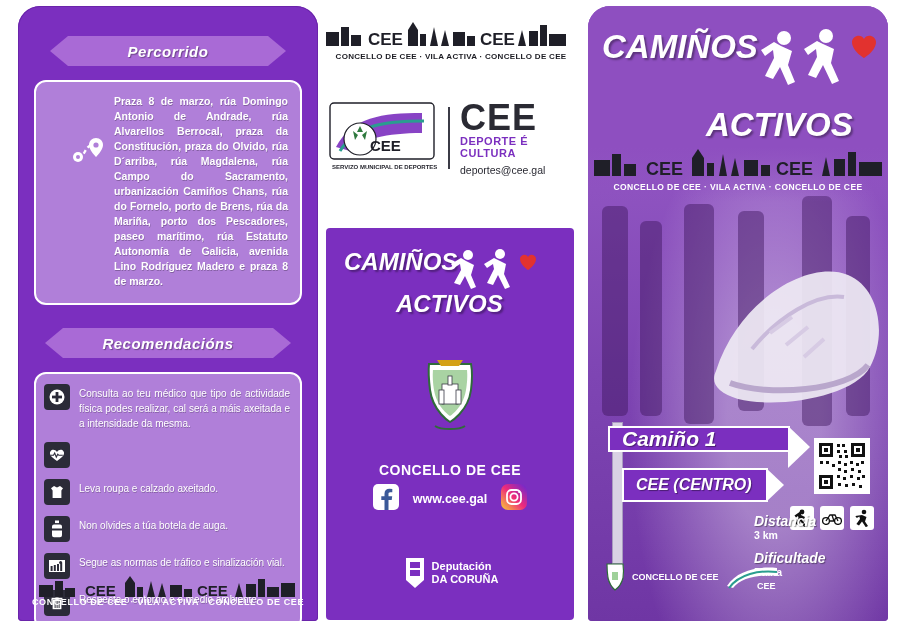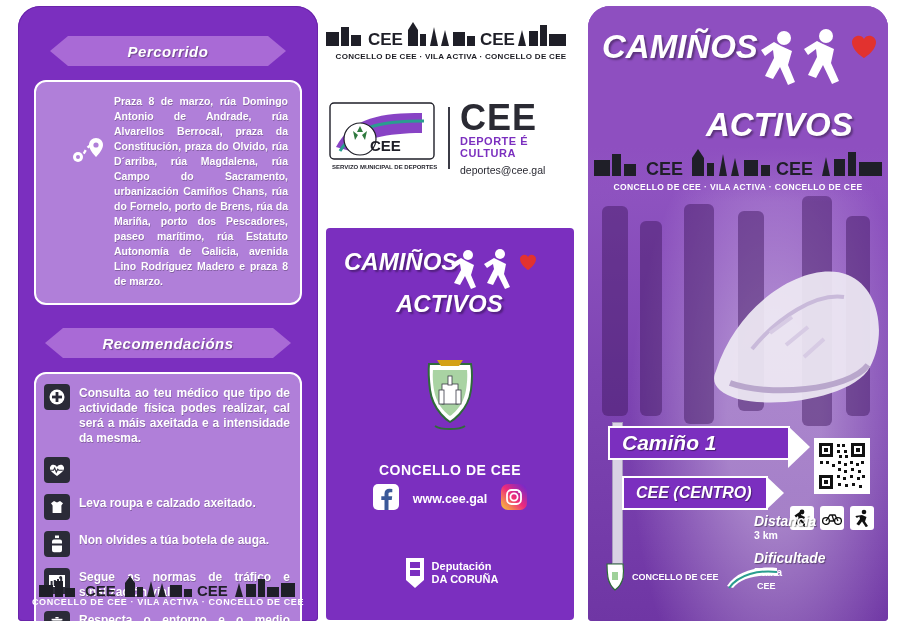--- a/index.html
+++ b/index.html
@@ -58,21 +58,21 @@
     font-size:10.5px;line-height:15px;text-align:justify;font-weight:bold;
     text-shadow:0.5px 0.5px 0 rgba(0,0,0,.25);
   }
   #rec-card{padding:10px 10px 10px 8px;}
   .rec-row{display:flex;align-items:flex-start;gap:9px;margin-bottom:11px;}
   .rec-row:last-child{margin-bottom:2px;}
   .rec-ico{
     flex:0 0 26px;height:26px;background:#2b2b38;border-radius:4px;
     display:flex;align-items:center;justify-content:center;
   }
-  .rec-txt{font-size:12px;line-height:15px;font-weight:bold;text-align:justify;
+  .rec-txt{font-size:10px;line-height:15px;font-weight:normal;text-align:justify;
     text-shadow:0.5px 0.5px 0 rgba(0,0,0,.25);padding-top:2px;}
 
   
   .skyline{position:absolute;left:0;right:0;height:42px;}
   .sky-line-text{
     text-align:center;color:#ffffff;font-size:9px;letter-spacing:.6px;
     font-weight:bold;
   }
   .sky-svg{display:block;margin:0 auto;}
 
@@ -132,21 +132,21 @@
   #r-skyline{position:absolute;left:0;right:0;top:136px;}
   #r-caption{position:absolute;left:0;right:0;top:176px;text-align:center;color:#ffffff;font-size:8.5px;font-weight:bold;letter-spacing:.4px;}
 
   #signpost{position:absolute;left:20px;top:420px;}
   .sign{
     position:relative;color:#ffffff;font-weight:bold;font-style:italic;
     background:#7B2FBF;border:2px solid #ffffff;
     display:flex;align-items:center;padding-left:12px;box-sizing:border-box;
     text-shadow:1px 1px 1px rgba(0,0,0,.4);
   }
-  #sign1{width:182px;height:34px;font-size:21px;}
+  #sign1{width:182px;height:26px;font-size:21px;}
   #sign2{width:146px;height:34px;font-size:16px;margin-top:16px;margin-left:14px;padding-left:12px;}
   .sign:after{
     content:"";position:absolute;right:-22px;top:-2px;width:0;height:0;
     border-top:21px solid transparent;border-bottom:21px solid transparent;border-left:22px solid #ffffff;
   }
   #sign2:after{border-top-width:17px;border-bottom-width:17px;border-left-width:18px;right:-18px;}
   #sign-pole{position:absolute;left:4px;top:-4px;width:9px;height:140px;background:#d9d2e4;border:1px solid #a99cc0;}
 
   #qr{position:absolute;right:18px;top:432px;width:56px;height:56px;background:#ffffff;padding:3px;box-sizing:border-box;}
   #qr canvas,#qr svg{display:block;}

